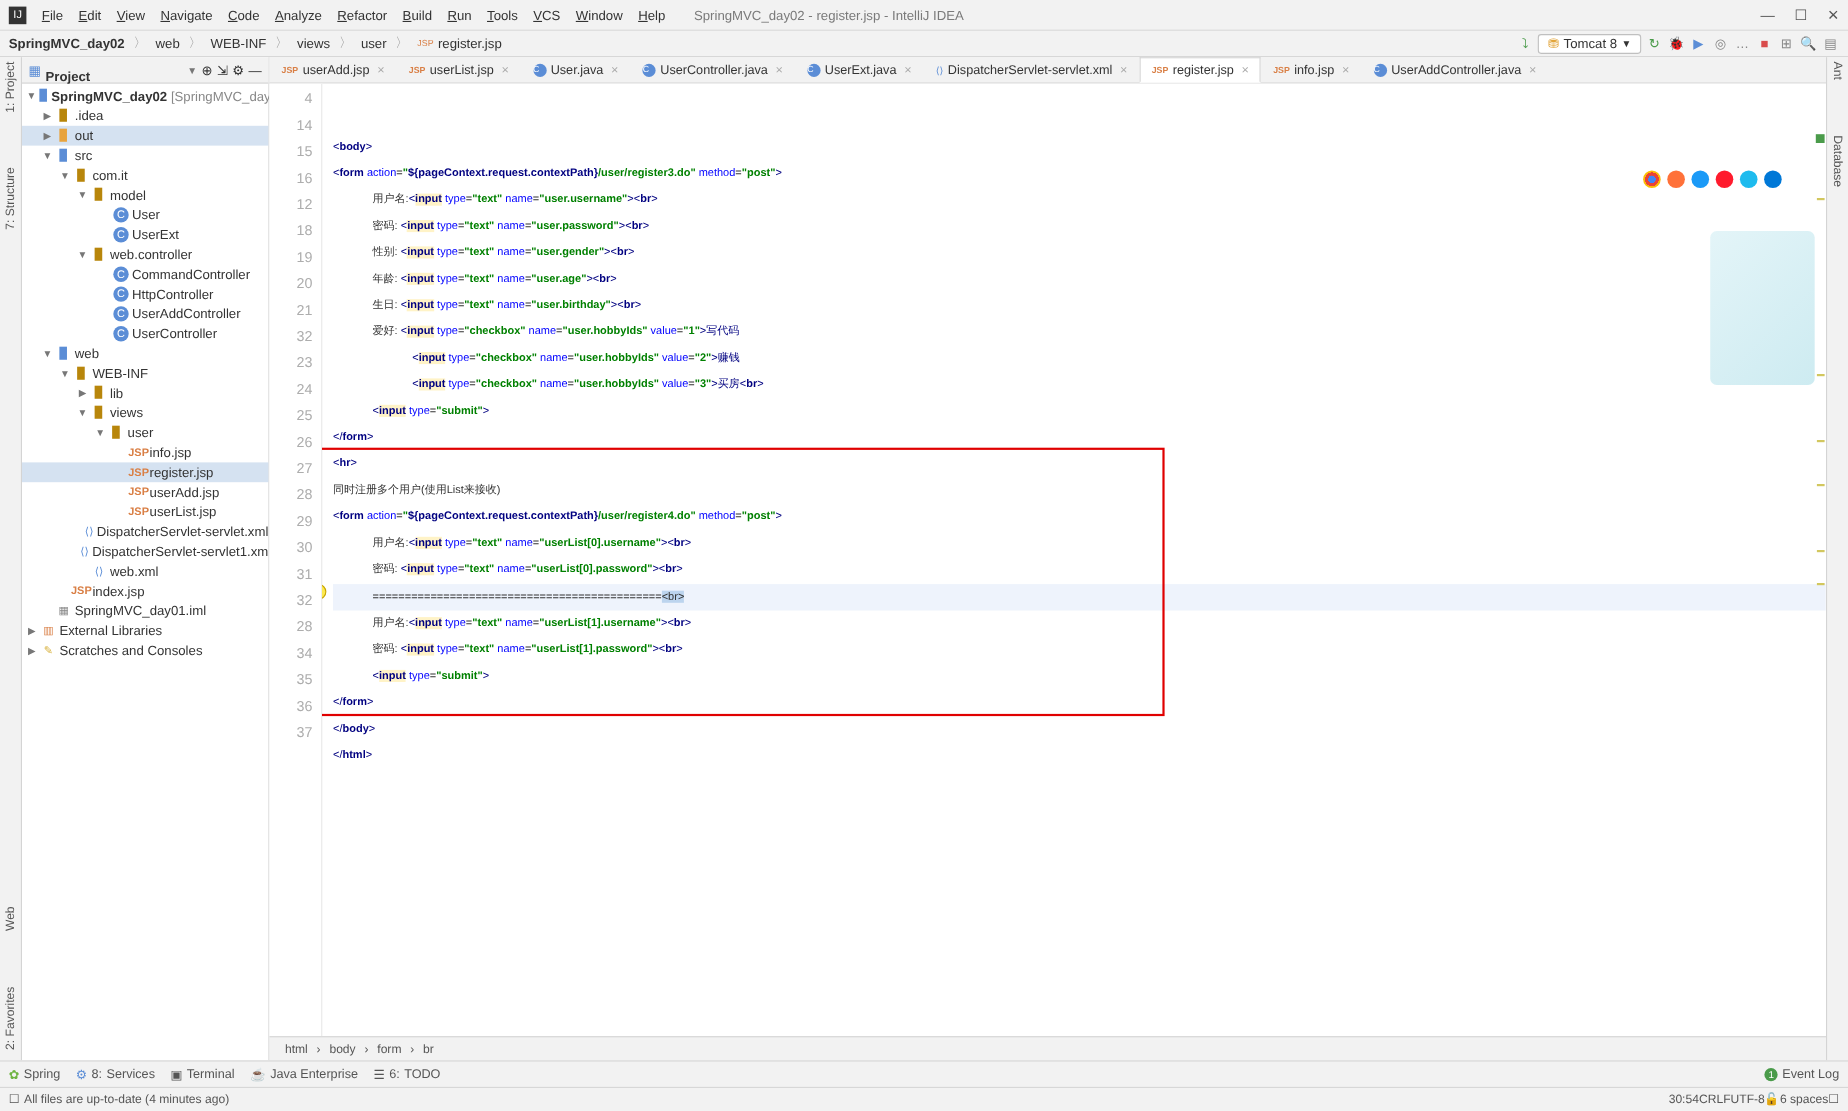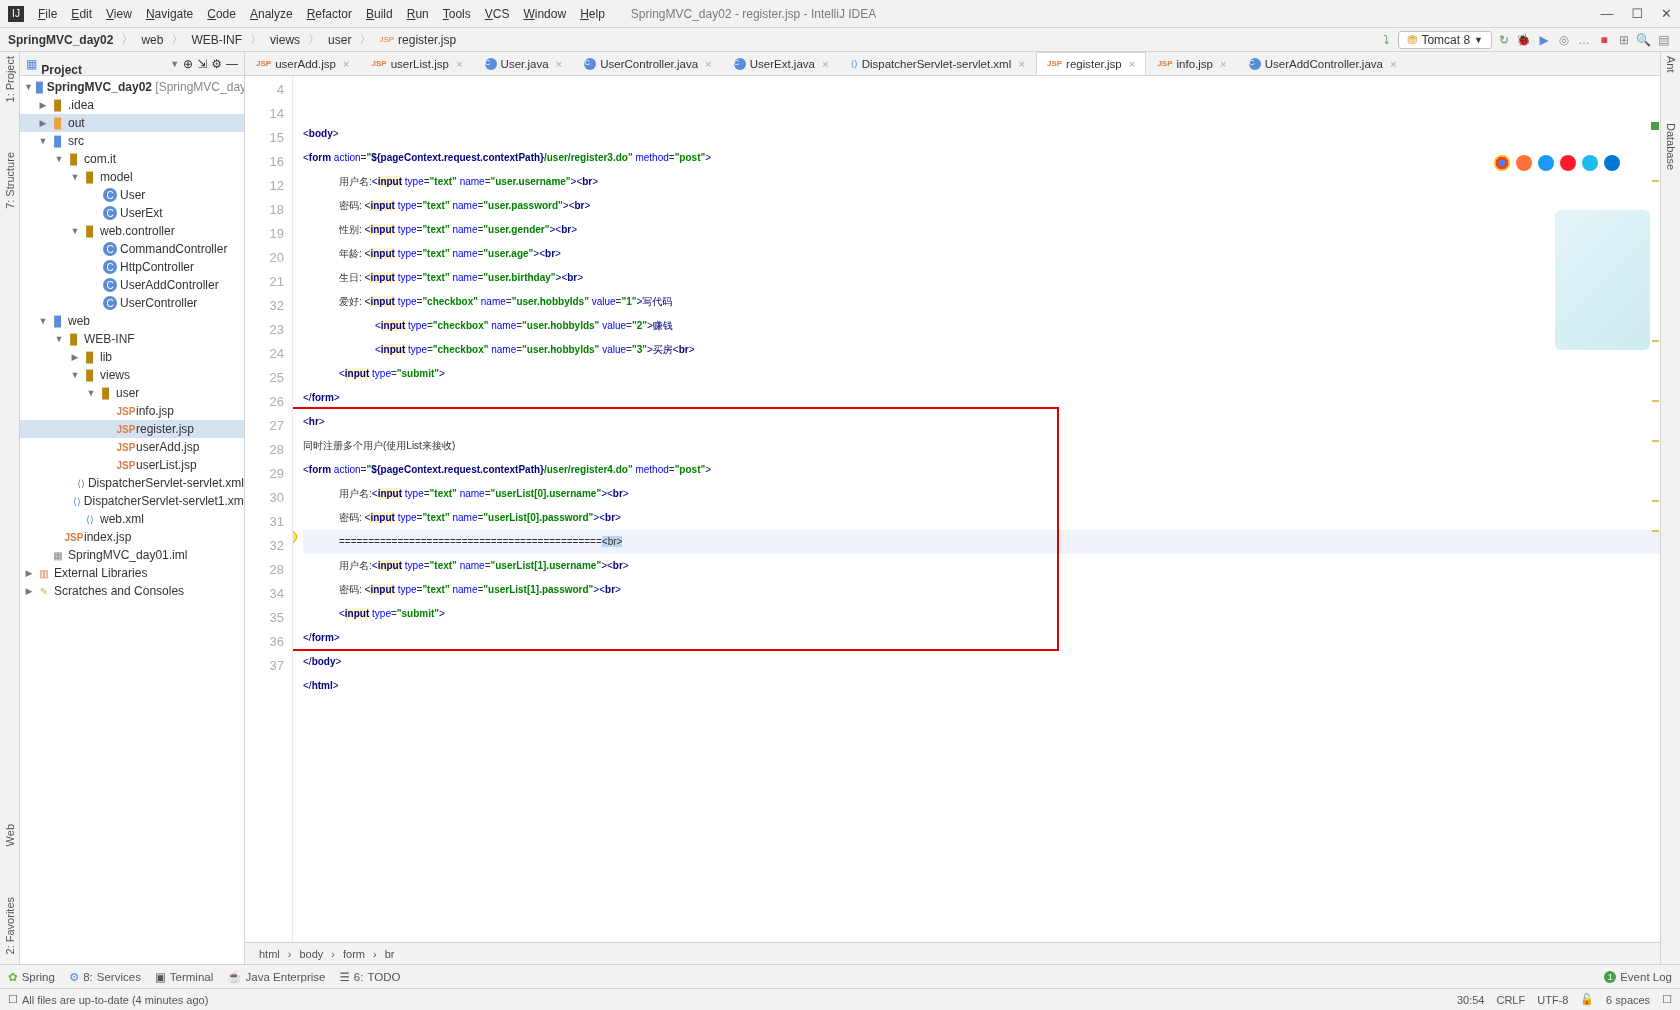--- a/index.html
+++ b/index.html
@@ -53,21 +53,21 @@
 .str { color:#008000; font-weight:bold; }
 .el { color:#000080; font-weight:bold;}
 .hl-input { background:#fff3c7; }
 .redbox { position:absolute; border:2px solid #e00000; pointer-events:none; }
 .lbulb { position:absolute; left:-20px; width:14px; height:14px; background:#fce94f; border-radius:50%; border:1px solid #c8a400;}
 .bc2 { height:22px; background:#f2f2f2; border-top:1px solid #d4d4d4; display:flex; align-items:center; padding:0 10px; font-size:11px; color:#555;}
 .bc2 span { margin:0 4px; }
 .bottombar { height:24px; background:#f2f2f2; border-top:1px solid #d4d4d4; display:flex; align-items:center; padding:0 8px; gap:14px; font-size:11.5px; color:#555;}
 .bottombar .bitem { display:flex; align-items:center; gap:4px; cursor:default;}
 .statusbar { height:22px; background:#f2f2f2; border-top:1px solid #d4d4d4; display:flex; align-items:center; padding:0 8px; font-size:11px; color:#555;}
-.statusbar .sright { margin-left:auto; display:flex; gap:12px; align-items:center;}
+.statusbar .sright { margin-left:auto; display:flex; align-items:center;}
 .brico { width:12px; height:12px; display:inline-flex; align-items:center; justify-content:center; border-radius:50%; font-size:9px; color:#fff;}
 .stripe { position:absolute; right:0; top:0; width:10px; height:100%; }
 .stripe .mk { position:absolute; right:1px; width:7px; height:2px; }
 .cur-hl { background:#eef3fc; display:inline-block; width:100%;}
 .sel-word { background:#bcd4ee; }
 .ind { display:inline-block; }
 .i1{width:36px;} .i2{width:72px;}
 .browser-icons { position:absolute; top:35px; right:40px; display:flex; gap:6px; z-index:5;}
 .bi { width:16px; height:16px; border-radius:50%;}
 .corner-deco { position:absolute; top:90px; right:10px; width:95px; height:140px; opacity:0.85; border-radius:6px; background:linear-gradient(135deg,#dff3f7,#c5e8ef);}

